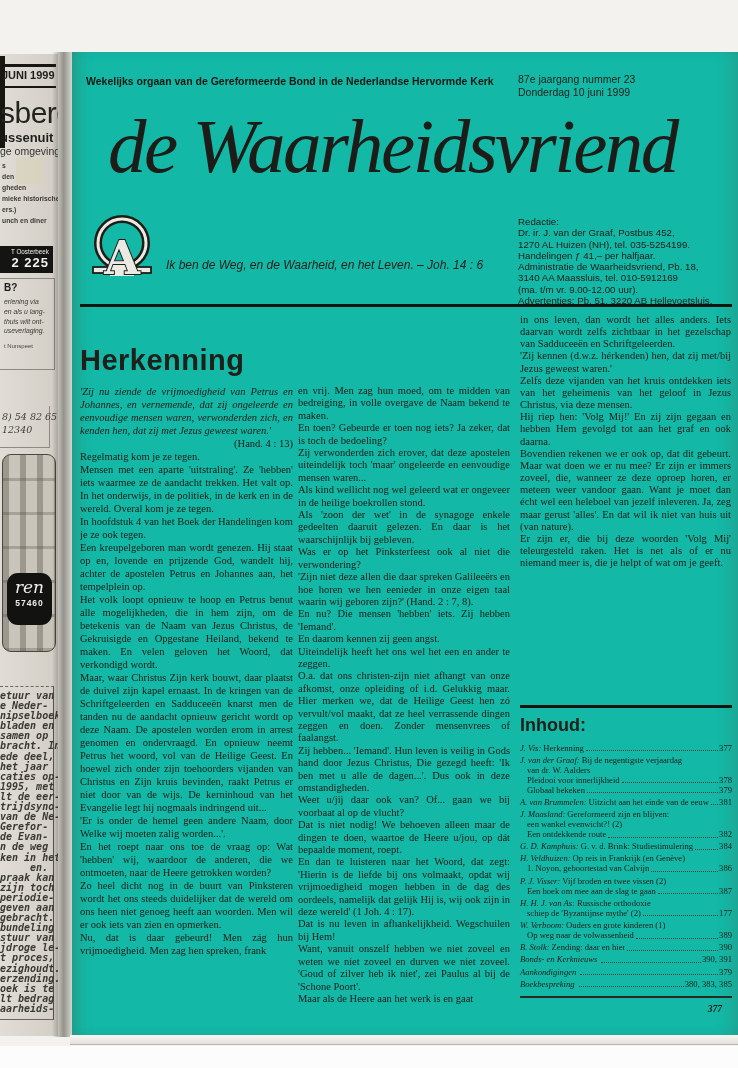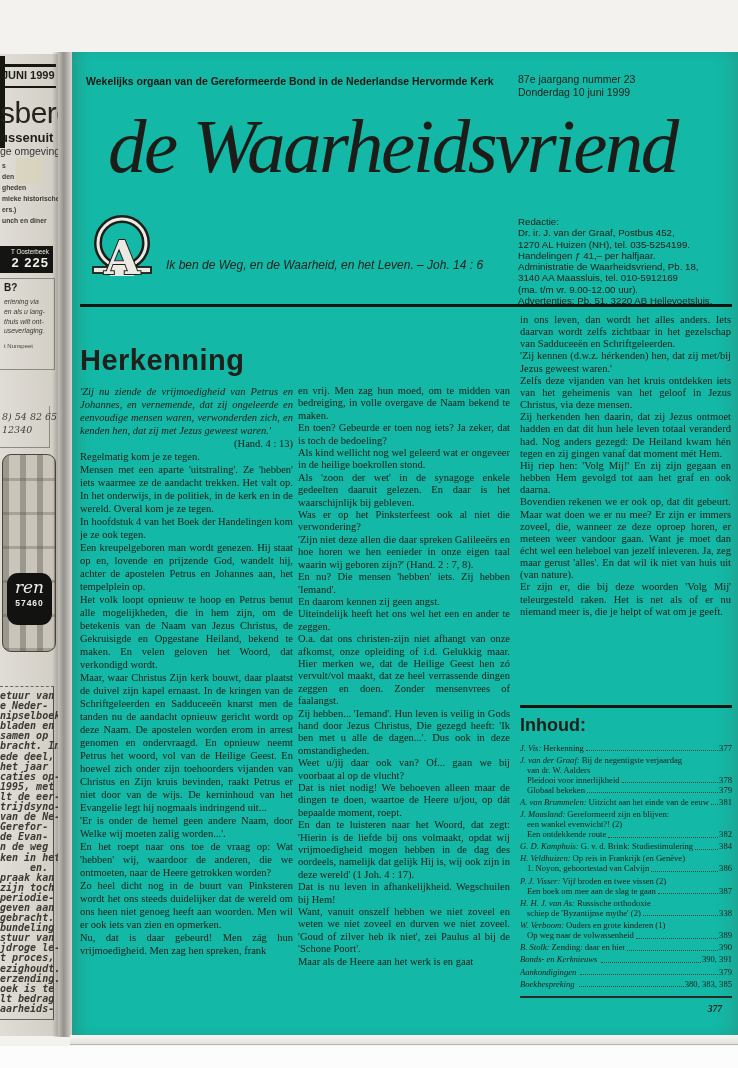--- a/index.html
+++ b/index.html
@@ -218,41 +218,41 @@
         <p class="para">Maar, waar Christus Zijn kerk bouwt, daar plaatst de duivel zijn kapel ernaast. In de kringen van de Schriftgeleerden en Sadduceeën knarst men de tanden nu de aandacht opnieuw gericht wordt op deze Naam. De apostelen worden erom in arrest genomen en ondervraagd. En opnieuw neemt Petrus het woord, vol van de Heilige Geest. En hoewel zich onder zijn toehoorders vijanden van Christus en Zijn kruis bevinden, raakt Petrus er niet door van de wijs. De kerninhoud van het Evangelie legt hij nogmaals indringend uit...</p>
         <p class="para">'Er is onder de hemel geen andere Naam, door Welke wij moeten zalig worden...'.</p>
         <p class="para">En het roept naar ons toe de vraag op: Wat 'hebben' wij, waardoor de anderen, die we ontmoeten, naar de Heere getrokken worden?</p>
         <p class="para">Zo heel dicht nog in de buurt van Pinksteren wordt het ons steeds duidelijker dat de wereld om ons heen niet genoeg heeft aan woorden. Men wil er ook iets van zien en opmerken.</p>
         <p class="para">Nu, dat is daar gebeurd! Men zág hun vrijmoedigheid. Men zag hen spreken, frank</p>
       </div>
   </div>
   <div class="col col2">
       <p class="para">en vrij. Men zag hun moed, om te midden van bedreiging, in volle overgave de Naam bekend te maken.</p>
       <p class="para">En toen? Gebeurde er toen nog iets? Ja zeker, dat is toch de bedoeling?</p>
+      <p class="para">Zij verwonderden zich erover, dat deze apostelen uiteindelijk toch 'maar' ongeleerde en eenvoudige mensen waren...</p>
       <p class="para">Als kind wellicht nog wel geleerd wat er ongeveer in de heilige boekrollen stond.</p>
       <p class="para">Als 'zoon der wet' in de synagoge enkele gedeelten daaruit gelezen. En daar is het waarschijnlijk bij gebleven.</p>
       <p class="para">Was er op het Pinksterfeest ook al niet die verwondering?</p>
       <p class="para">'Zijn niet deze allen die daar spreken Galileeërs en hoe horen we hen eenieder in onze eigen taal waarin wij geboren zijn?' (Hand. 2 : 7, 8).</p>
       <p class="para">En nu? Die mensen 'hebben' iets. Zij hebben 'Iemand'.</p>
       <p class="para">En daarom kennen zij geen angst.</p>
       <p class="para">Uiteindelijk heeft het ons wel het een en ander te zeggen.</p>
       <p class="para">O.a. dat ons christen-zijn niet afhangt van onze afkomst, onze opleiding of i.d. Gelukkig maar. Hier merken we, dat de Heilige Geest hen zó vervult/vol maakt, dat ze heel verrassende dingen zeggen en doen. Zonder mensenvrees of faalangst.</p>
       <p class="para">Zij hebben... 'Iemand'. Hun leven is veilig in Gods hand door Jezus Christus, Die gezegd heeft: 'Ik ben met u alle de dagen...'. Dus ook in deze omstandigheden.</p>
       <p class="para">Weet u/jij daar ook van? Of... gaan we bij voorbaat al op de vlucht?</p>
       <p class="para">Dat is niet nodig! We behoeven alleen maar de dingen te doen, waartoe de Heere u/jou, op dát bepaalde moment, roept.</p>
       <p class="para">En dan te luisteren naar het Woord, dat zegt: 'Hierin is de liefde bij ons volmaakt, opdat wij vrijmoedigheid mogen hebben in de dag des oordeels, namelijk dat gelijk Hij is, wij ook zijn in deze wereld' (1 Joh. 4 : 17).</p>
       <p class="para">Dat is nu leven in afhankelijkheid. Wegschuilen bij Hem!</p>
       <p class="para">Want, vanuit onszelf hebben we niet zoveel en weten we niet zoveel en durven we niet zoveel. 'Goud of zilver heb ik niet', zei Paulus al bij de 'Schone Poort'.</p>
       <p class="para">Maar als de Heere aan het werk is en gaat</p>
     </div>
   <div class="col col3">
       <p class="para">in ons leven, dan wordt het alles anders. Iets daarvan wordt zelfs zichtbaar in het gezelschap van Sadduceeën en Schriftgeleerden.</p>
       <p class="para">'Zij kennen (d.w.z. hérkenden) hen, dat zij met/bij Jezus geweest waren.'</p>
       <p class="para">Zelfs deze vijanden van het kruis ontdekken iets van het geheimenis van het geloof in Jezus Christus, via deze mensen.</p>
-      <p class="para">Zij herkenden hen daarin, dat zij Jezus ontmoet hadden en dat dit hun hele leven totaal veranderd had. Nog anders gezegd: De Heiland kwam hén tegen en zij gingen vanaf dat moment mét Hem.</p>
       <p class="para">Hij riep hen: 'Volg Mij!' En zij zijn gegaan en hebben Hem gevolgd tot aan het graf en ook daarna.</p>
       <p class="para">Bovendien rekenen we er ook op, dat dit gebeurt. Maar wat doen we er nu mee? Er zijn er immers zoveel, die, wanneer ze deze oproep horen, er meteen weer vandoor gaan. Want je moet dan écht wel een heleboel van jezelf inleveren. Ja, zeg maar gerust 'alles'. En dat wil ik niet van huis uit (van nature).</p>
       <p class="para">Er zijn er, die bij deze woorden 'Volg Mij' teleurgesteld raken. Het is net als of er nu niemand meer is, die je helpt of wat om je geeft.</p>
     </div>
 
   <div class="inhoud">
     <div class="inhoud-rule"></div>
     <h2 class="inhoud-title">Inhoud:</h2>
     <div class="toc">
         <div class="toc-entry">
@@ -335,21 +335,21 @@
           </div>
         </div>
         <div class="toc-entry">
           <div class="toc-row">
             <span class="toc-author">H. H. J. van As:</span>
             <span class="toc-text">Russische orthodoxie</span>
           </div>
           <div class="toc-row ind">
             <span class="toc-text">schiep de 'Byzantijnse mythe' (2)</span>
             <span class="leader"></span>
-            <span class="toc-page">338</span>
+            <span class="toc-page">177</span>
           </div>
         </div>
         <div class="toc-entry">
           <div class="toc-row">
             <span class="toc-author">W. Verboom:</span>
             <span class="toc-text">Ouders en grote kinderen (1)</span>
           </div>
           <div class="toc-row ind">
             <span class="toc-text">Op weg naar de volwassenheid</span>
             <span class="leader"></span>

